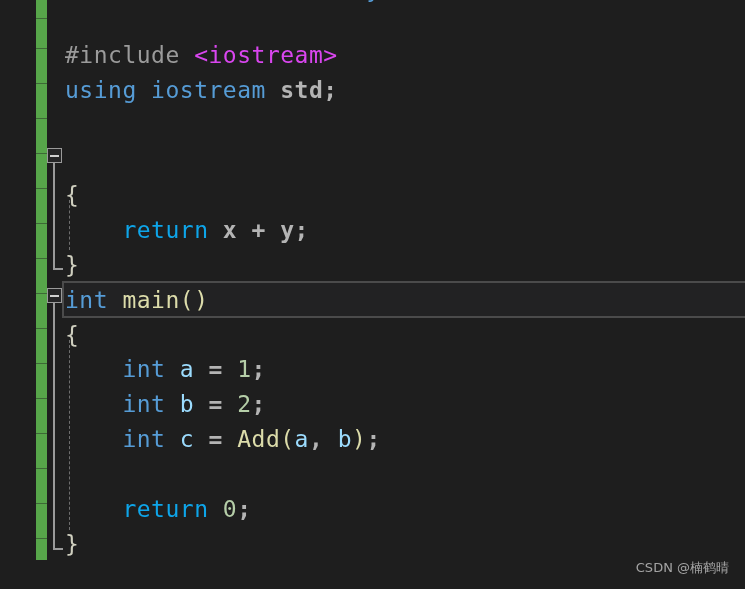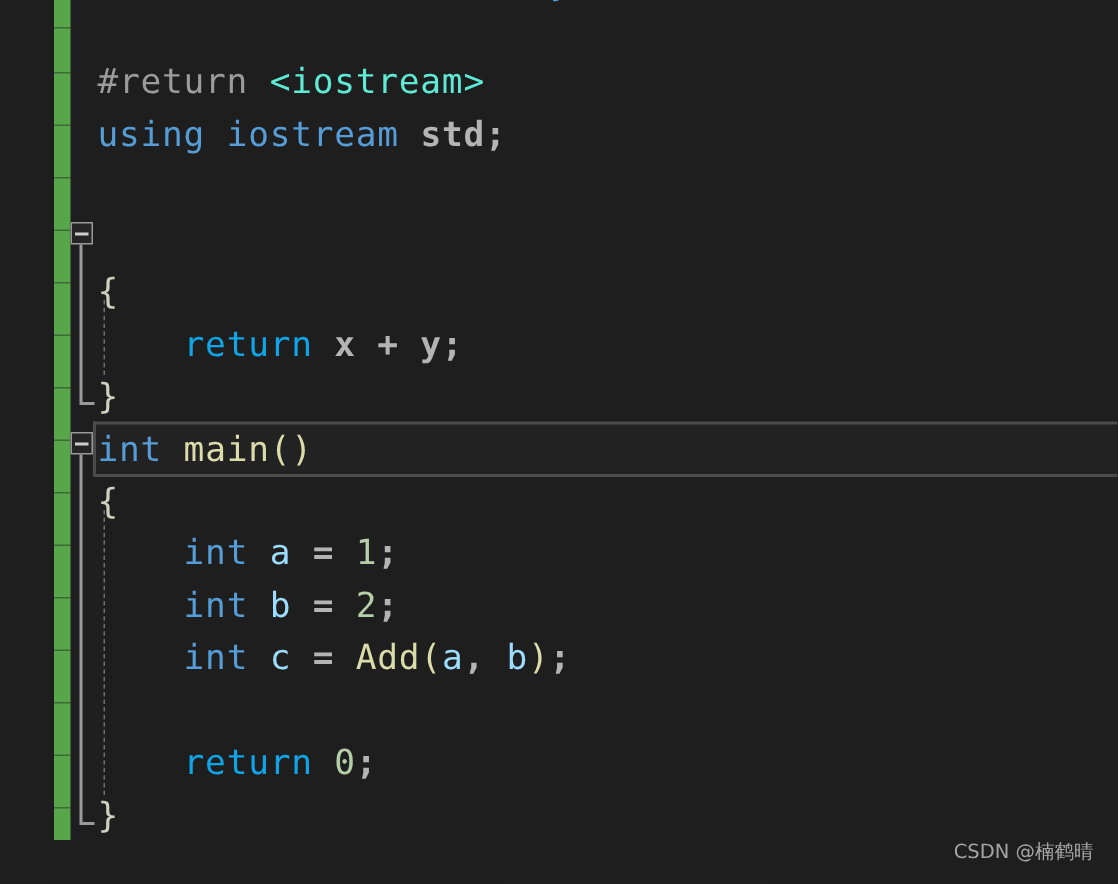--- a/index.html
+++ b/index.html
@@ -108,21 +108,21 @@
 
   
   .indent-guide {
     position: absolute;
     width: 1px;
     border-left: 1px dashed #6e6e6e;
   }
 
   
   .t-pre      { color: #9b9b9b; }   
-  .t-string   { color: #5eead4; }   
+  .t-string   { color: #d946ef; }   
   .t-kw       { color: #569cd6; }   
   .t-plain    { color: #b4b4b4; font-weight: bold; }   
   .t-func     { color: #dcdcaa; }   
   .t-paren    { color: #dcdcaa; }   
   .t-var      { color: #9cdcfe; }   
   .t-ctrl     { color: #0ea5e9; }   
   .t-num      { color: #b5cea8; }   
   .t-brace    { color: #cfcfbf; }   
 
   
@@ -181,21 +181,21 @@
       <div class="fold-bracket" style="top: 303px; height: 245px; left: 6px;"></div>
       <div class="fold-foot" style="top: 548px; left: 6px; width: 10px;"></div>
     </div>
 
   <div class="code-area" id="code-area">
 
     <div class="clipped-top" id="clipped-top" style="color: rgb(86, 156, 214);">int Add(int x, int y);</div>
   <div class="indent-guide" style="left: 22px; top: 200px; height: 50px;"></div>
       <div class="indent-guide" style="left: 22px; top: 340px; height: 190px;"></div>
       <div class="current-line-box" style="top: 281px;"></div>
-      <div class="line" style="top: 38px; left: 18px;"><span class="t-pre">#return</span><span class="t-plain"> </span><span class="t-string">&lt;iostream&gt;</span></div>
+      <div class="line" style="top: 38px; left: 18px;"><span class="t-pre">#include</span><span class="t-plain"> </span><span class="t-string">&lt;iostream&gt;</span></div>
       <div class="line" style="top: 73px; left: 18px;"><span class="t-kw">using</span><span class="t-plain"> </span><span class="t-kw">iostream</span><span class="t-plain"> </span><span class="t-plain">std;</span></div>
       <div class="line" style="top: 108px; left: 18px;"></div>
       <div class="line" style="top: 178px; left: 18px;"><span class="t-brace">{</span></div>
       <div class="line" style="top: 213px; left: 18px;"><span class="t-plain">    </span><span class="t-ctrl">return</span><span class="t-plain"> x + y;</span></div>
       <div class="line" style="top: 248px; left: 18px;"><span class="t-brace">}</span></div>
       <div class="line" style="top: 283px; left: 18px;"><span class="t-kw">int</span><span class="t-plain"> </span><span class="t-func">main</span><span class="t-paren">()</span></div>
       <div class="line" style="top: 318px; left: 18px;"><span class="t-brace">{</span></div>
       <div class="line" style="top: 352px; left: 18px;"><span class="t-plain">    </span><span class="t-kw">int</span><span class="t-plain"> </span><span class="t-var">a</span><span class="t-plain"> = </span><span class="t-num">1</span><span class="t-plain">;</span></div>
       <div class="line" style="top: 387px; left: 18px;"><span class="t-plain">    </span><span class="t-kw">int</span><span class="t-plain"> </span><span class="t-var">b</span><span class="t-plain"> = </span><span class="t-num">2</span><span class="t-plain">;</span></div>
       <div class="line" style="top: 422px; left: 18px;"><span class="t-plain">    </span><span class="t-kw">int</span><span class="t-plain"> </span><span class="t-var">c</span><span class="t-plain"> = </span><span class="t-func">Add</span><span class="t-paren">(</span><span class="t-var">a</span><span class="t-plain">, </span><span class="t-var">b</span><span class="t-paren">)</span><span class="t-plain">;</span></div>

